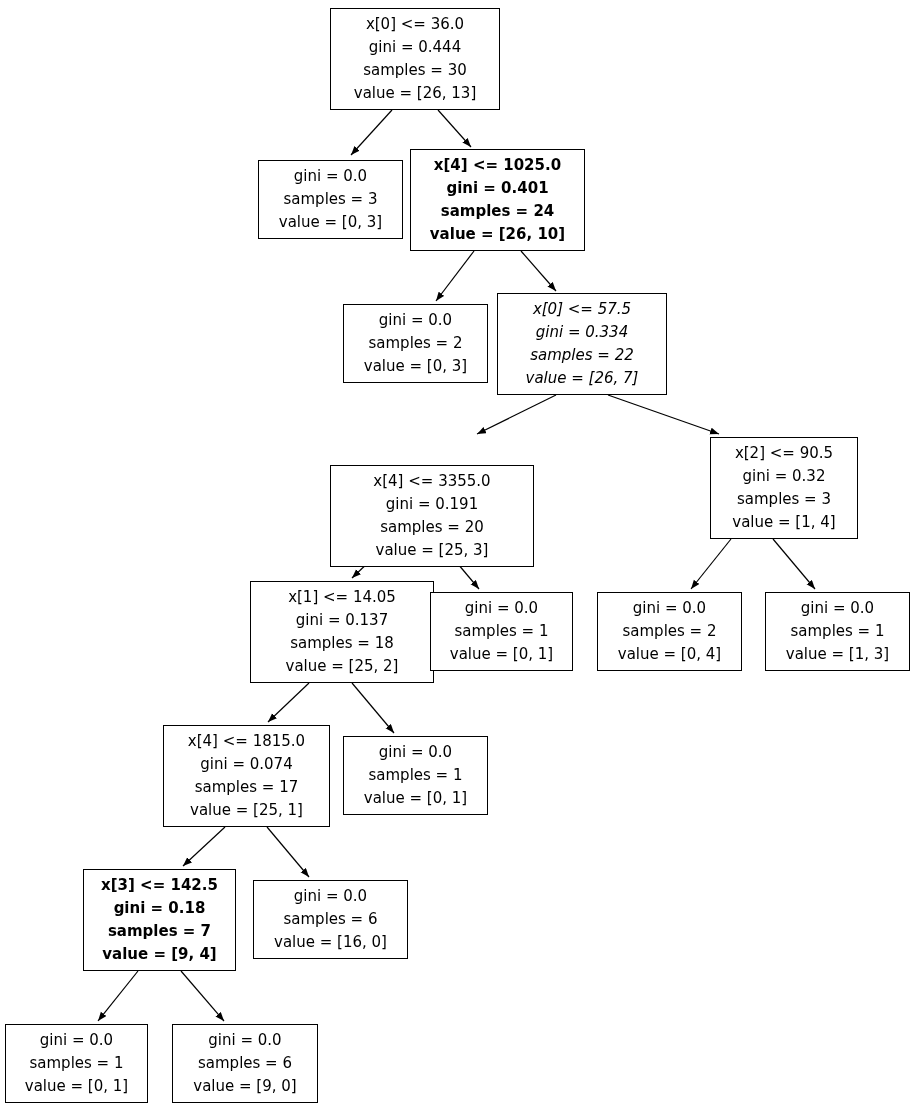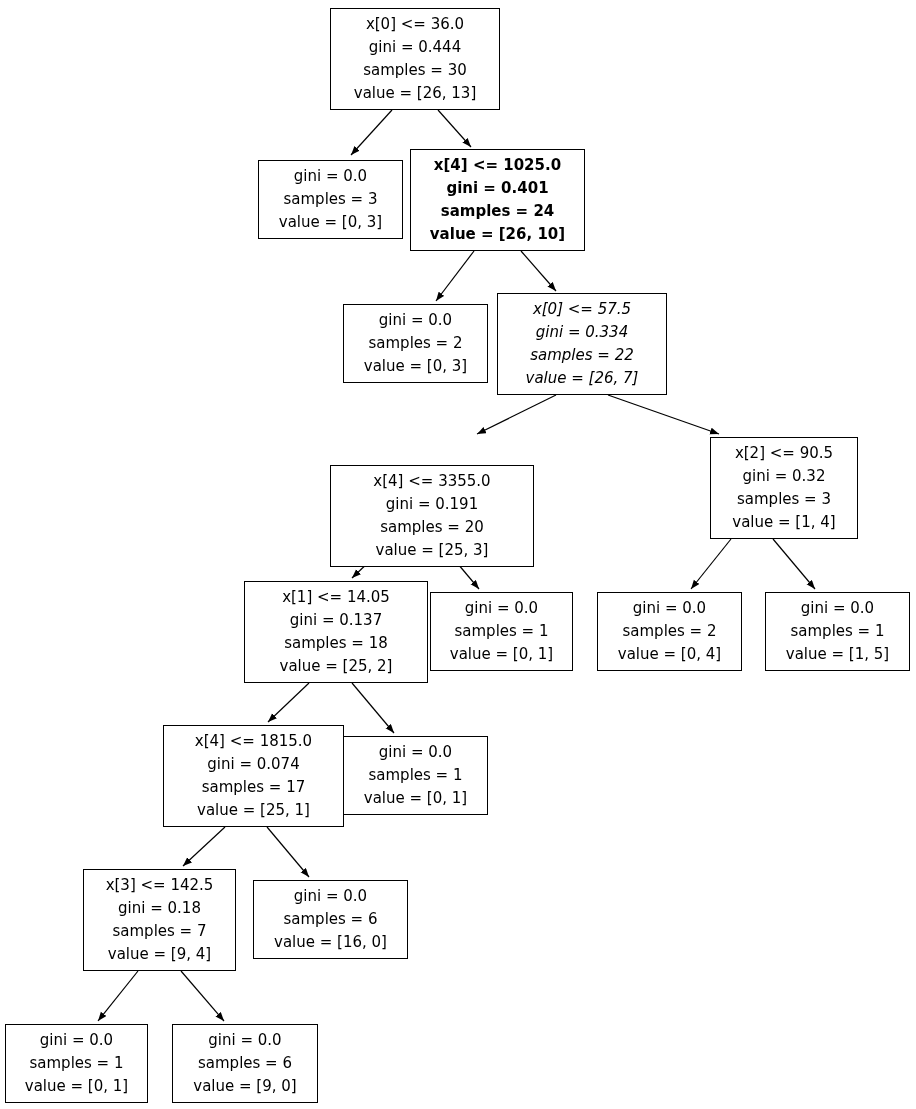--- a/index.html
+++ b/index.html
@@ -108,55 +108,55 @@
     <div class="node-line">samples = 20</div>
     <div class="node-line">value = [25, 3]</div>
   </div>
   <div class="node" style="left:710px; top:437px; width:148px;">
     <div class="node-line">x[2] &lt;= 90.5</div>
     <div class="node-line">gini = 0.32</div>
     <div class="node-line">samples = 3</div>
     <div class="node-line">value = [1, 4]</div>
   </div>
 
-  <div class="node" style="left:244px; top:581px; width:184px;">
+  <div class="node" style="left:250px; top:581px; width:184px;">
     <div class="node-line">x[1] &lt;= 14.05</div>
     <div class="node-line">gini = 0.137</div>
     <div class="node-line">samples = 18</div>
     <div class="node-line">value = [25, 2]</div>
   </div>
   <div class="node" style="left:430px; top:592px; width:143px;">
     <div class="node-line">gini = 0.0</div>
     <div class="node-line">samples = 1</div>
     <div class="node-line">value = [0, 1]</div>
   </div>
   <div class="node" style="left:597px; top:592px; width:145px;">
     <div class="node-line">gini = 0.0</div>
     <div class="node-line">samples = 2</div>
     <div class="node-line">value = [0, 4]</div>
   </div>
   <div class="node" style="left:765px; top:592px; width:145px;">
     <div class="node-line">gini = 0.0</div>
     <div class="node-line">samples = 1</div>
-    <div class="node-line">value = [1, 5]</div>
+    <div class="node-line">value = [1, 3]</div>
   </div>
 
-  <div class="node" style="left:163px; top:725px; width:181px;">
+  <div class="node" style="left:163px; top:725px; width:167px;">
     <div class="node-line">x[4] &lt;= 1815.0</div>
     <div class="node-line">gini = 0.074</div>
     <div class="node-line">samples = 17</div>
     <div class="node-line">value = [25, 1]</div>
   </div>
   <div class="node" style="left:343px; top:736px; width:145px;">
     <div class="node-line">gini = 0.0</div>
     <div class="node-line">samples = 1</div>
     <div class="node-line">value = [0, 1]</div>
   </div>
 
-  <div class="node" style="left:83px; top:869px; width:153px;">
+  <div class="node" style="left:83px; top:869px; width:153px;font-weight:bold;">
     <div class="node-line">x[3] &lt;= 142.5</div>
     <div class="node-line">gini = 0.18</div>
     <div class="node-line">samples = 7</div>
     <div class="node-line">value = [9, 4]</div>
   </div>
   <div class="node" style="left:253px; top:880px; width:155px;">
     <div class="node-line">gini = 0.0</div>
     <div class="node-line">samples = 6</div>
     <div class="node-line">value = [16, 0]</div>
   </div>

